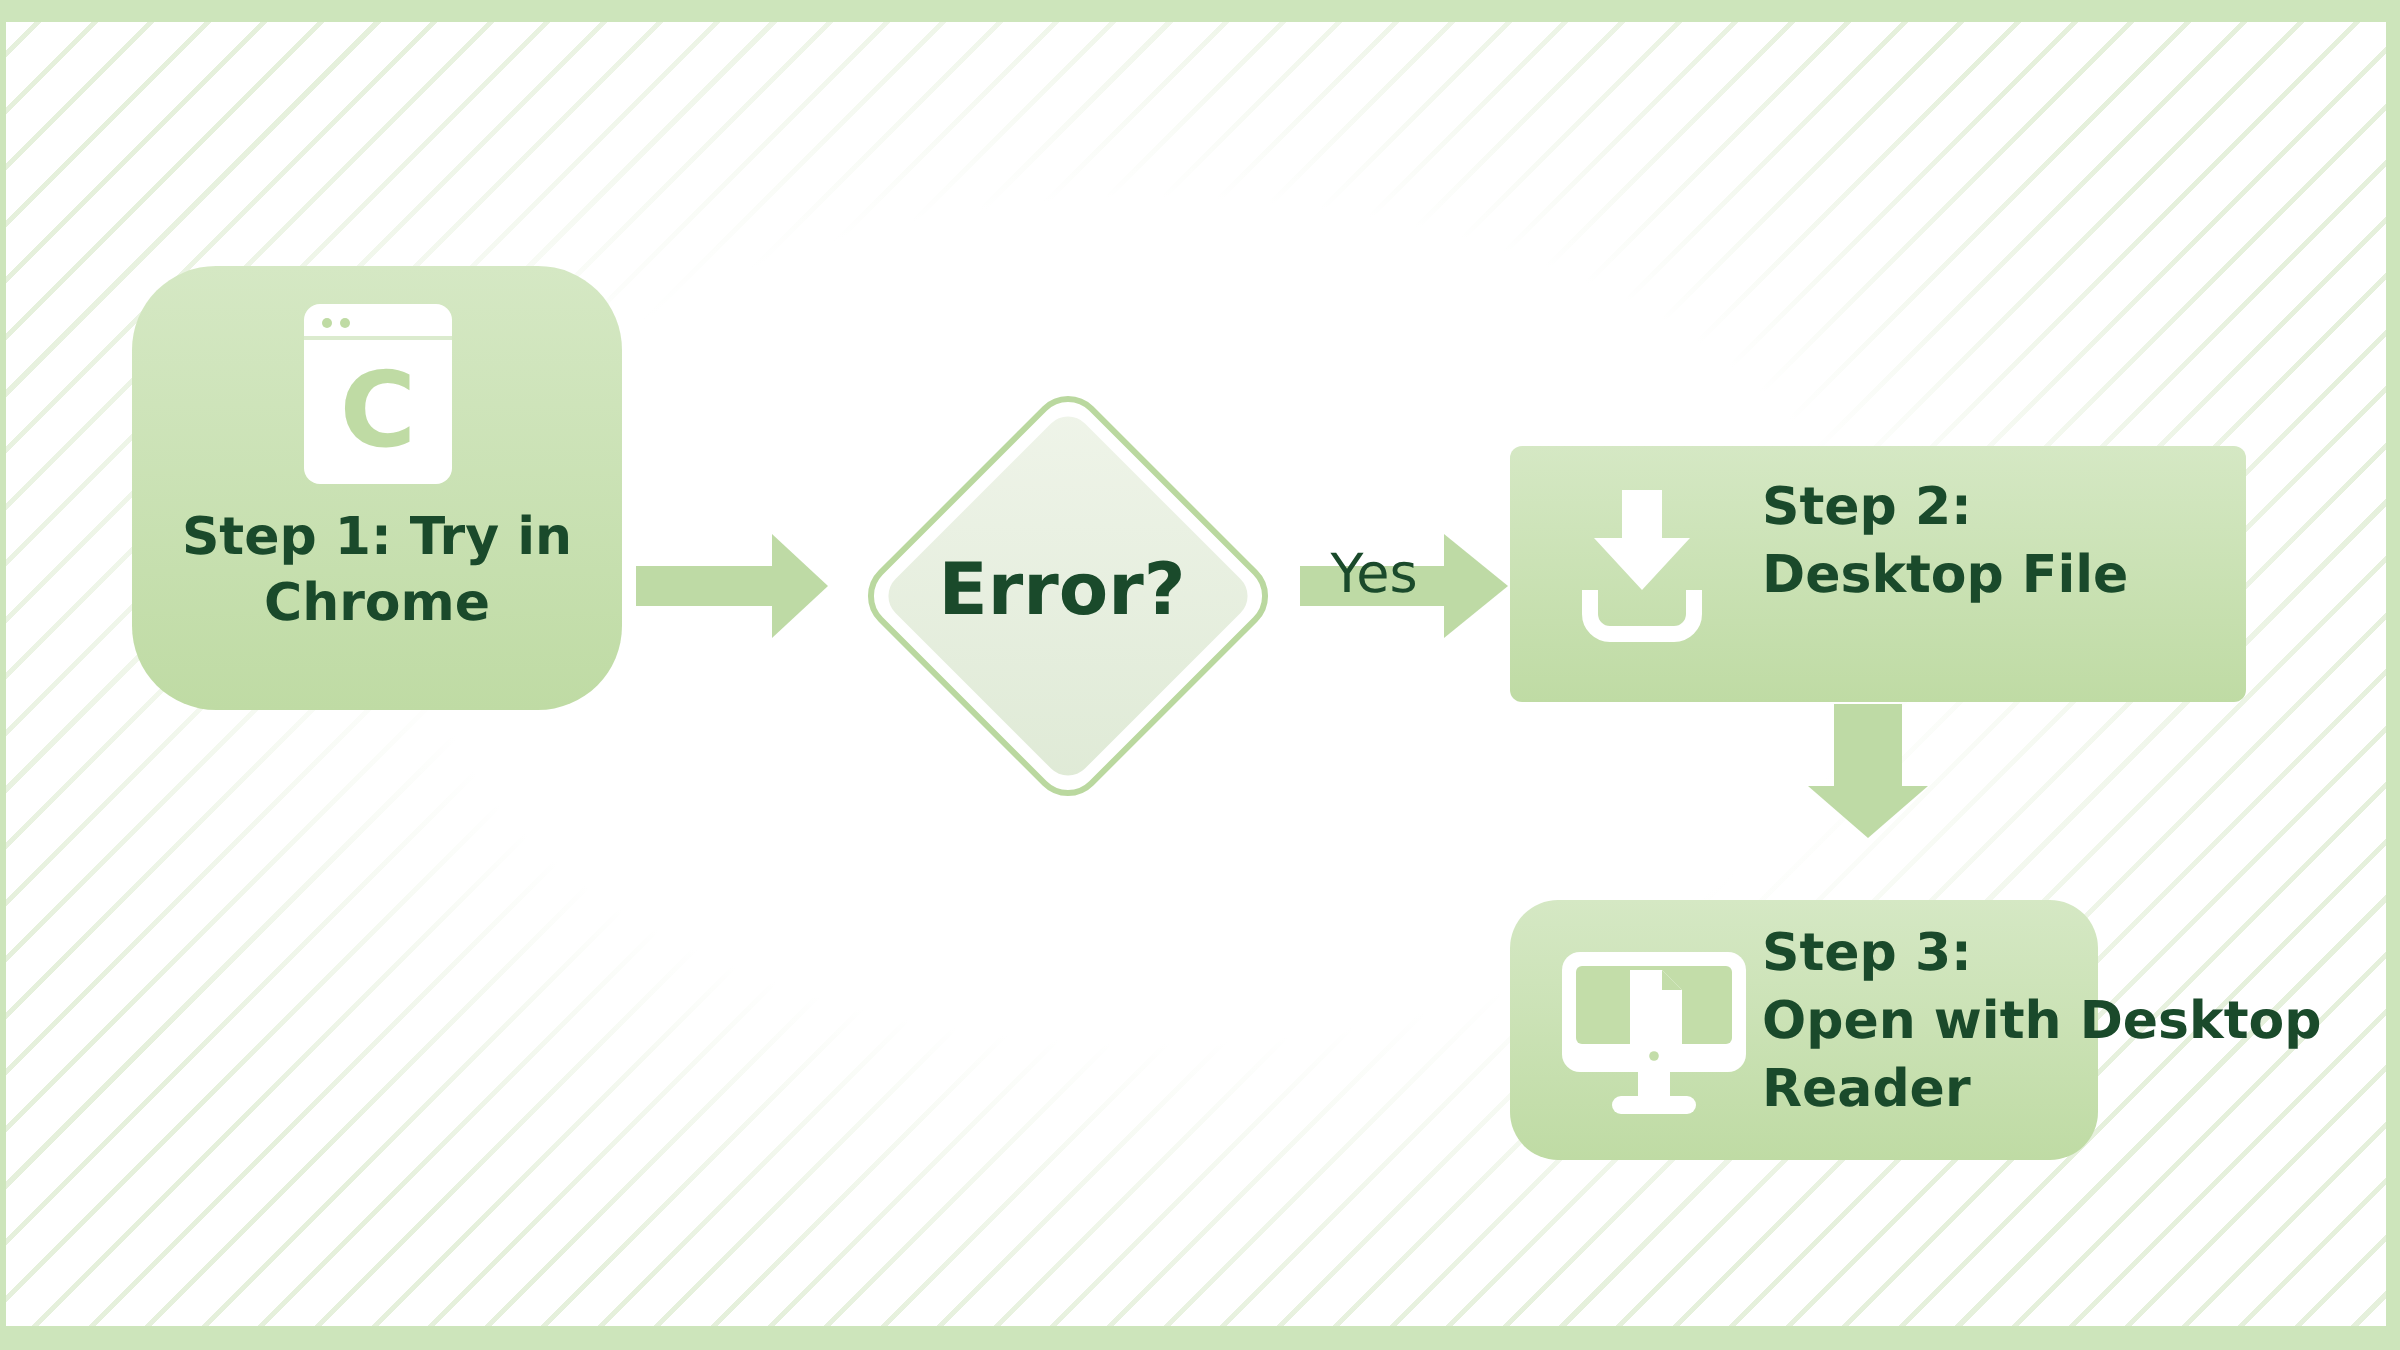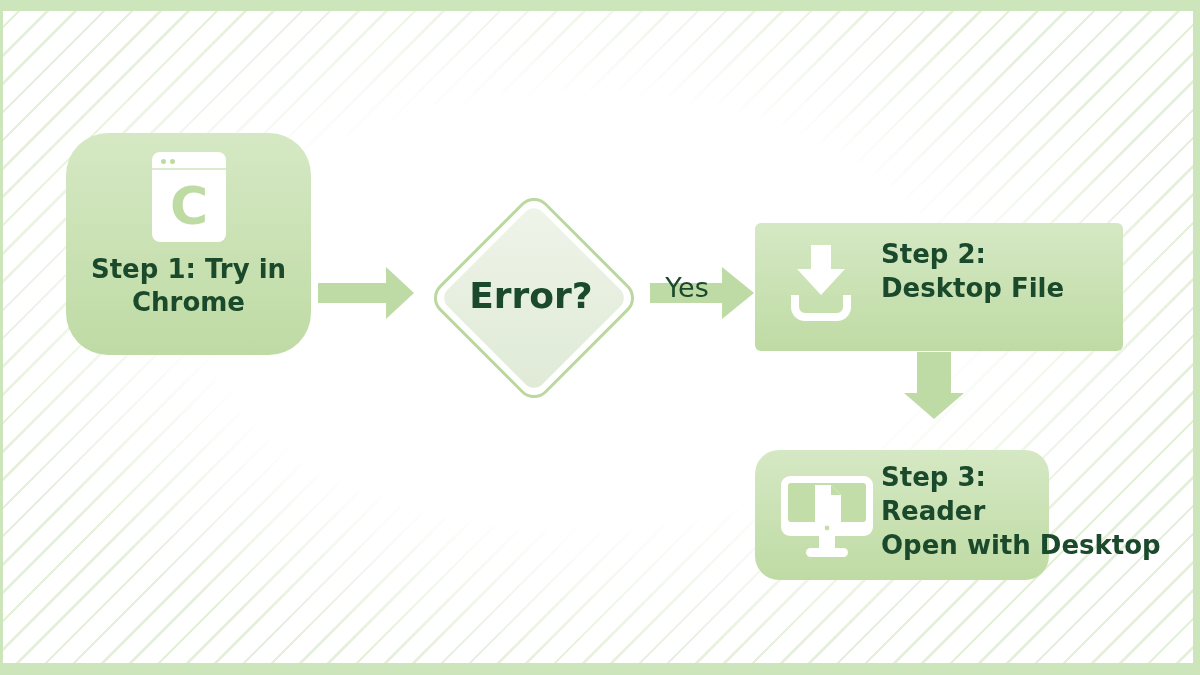--- a/index.html
+++ b/index.html
@@ -184,19 +184,19 @@
       <rect x="2" y="4" width="92" height="60" rx="9" fill="#ffffff"></rect>
       <rect x="9" y="11" width="78" height="39" rx="3" fill="#c3dda9"></rect>
       <circle cx="48" cy="56" r="2.4" fill="#c3dda9"></circle>
       <path d="M36 13 h16 l10 10 v27 h-26 z" fill="#ffffff"></path>
       <path d="M52 13 l10 10 h-10 z" fill="#c3dda9"></path>
       <rect x="40" y="64" width="16" height="12" fill="#ffffff"></rect>
       <rect x="27" y="76" width="42" height="9" rx="4.5" fill="#ffffff"></rect>
     </svg>
     <div class="label label-left">
       <div>Step 3:</div>
+      <div>Open with Desktop</div>
       <div>Reader</div>
-      <div>Open with Desktop</div>
     </div>
   </div>
 
   <div class="frame"></div>
 </div>
 
 </body></html>

